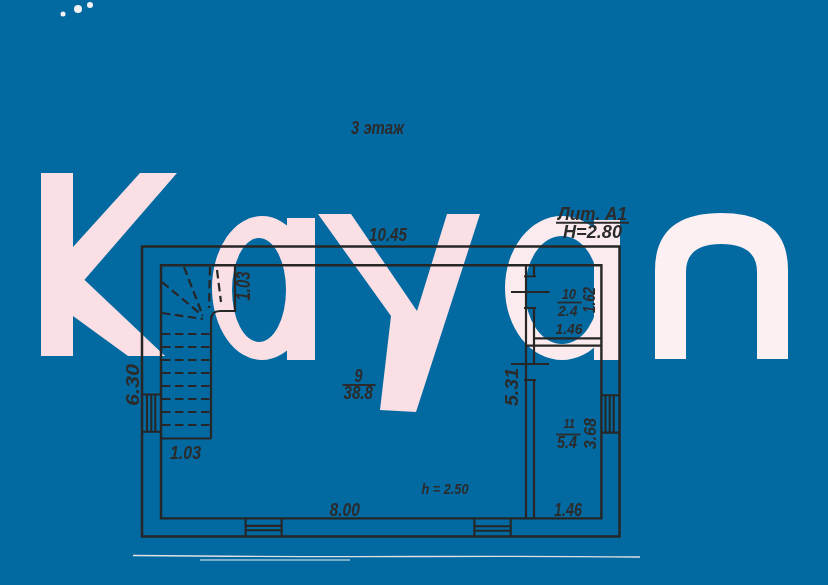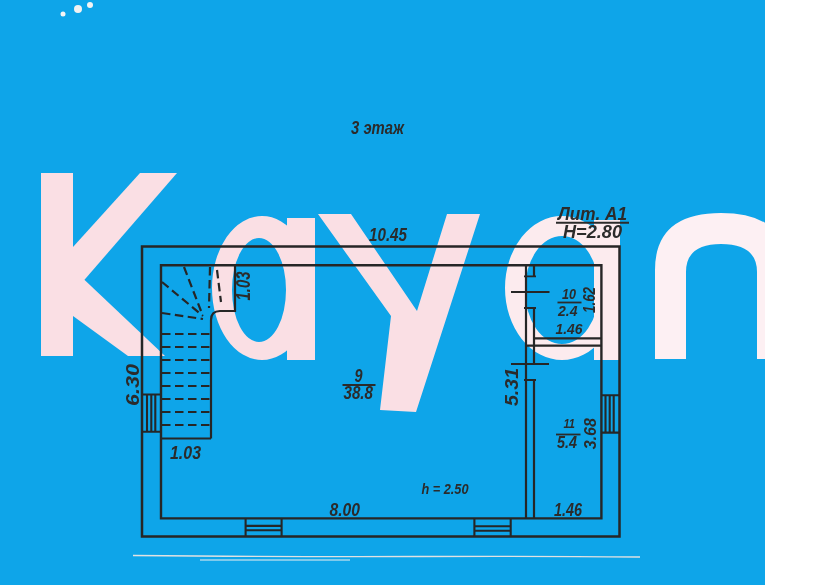--- a/index.html
+++ b/index.html
@@ -1,16 +1,16 @@
 <!DOCTYPE html>
 <html><head>
 <meta charset="utf-8">
 <style>
   html,body{margin:0;padding:0;background:#ffffff;}
-  .page{position:relative;width:765px;height:585px;overflow:hidden;background:#0ea5e9;}
+  .page{position:relative;width:828px;height:585px;overflow:hidden;background:#0369a1;}
   svg{position:absolute;left:0;top:0;}
   text{font-family:"Liberation Sans",sans-serif;font-style:italic;font-weight:bold;fill:#2b2b2b;}
 </style>
 </head>
 <body>
 <div class="page">
 <svg width="828" height="585" viewBox="0 0 828 585">
 
   <g id="wm">
 

